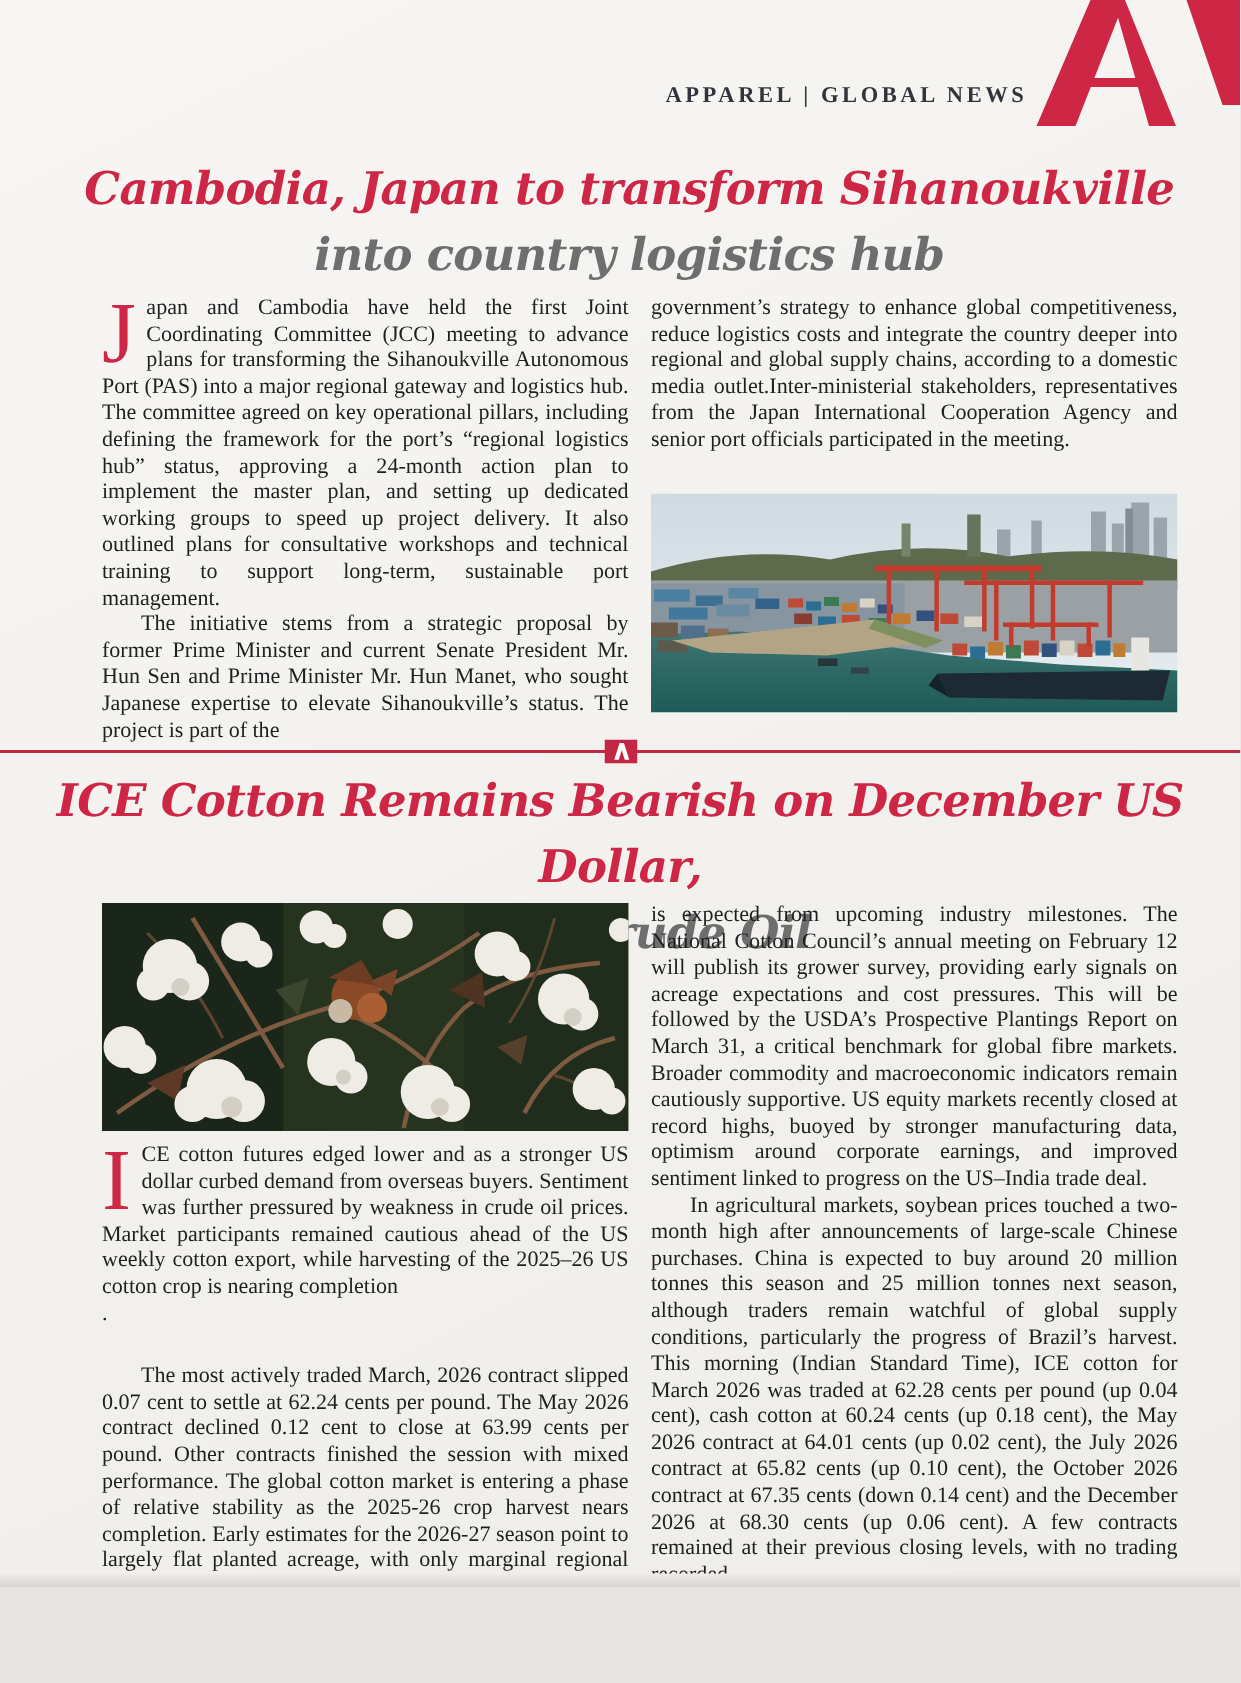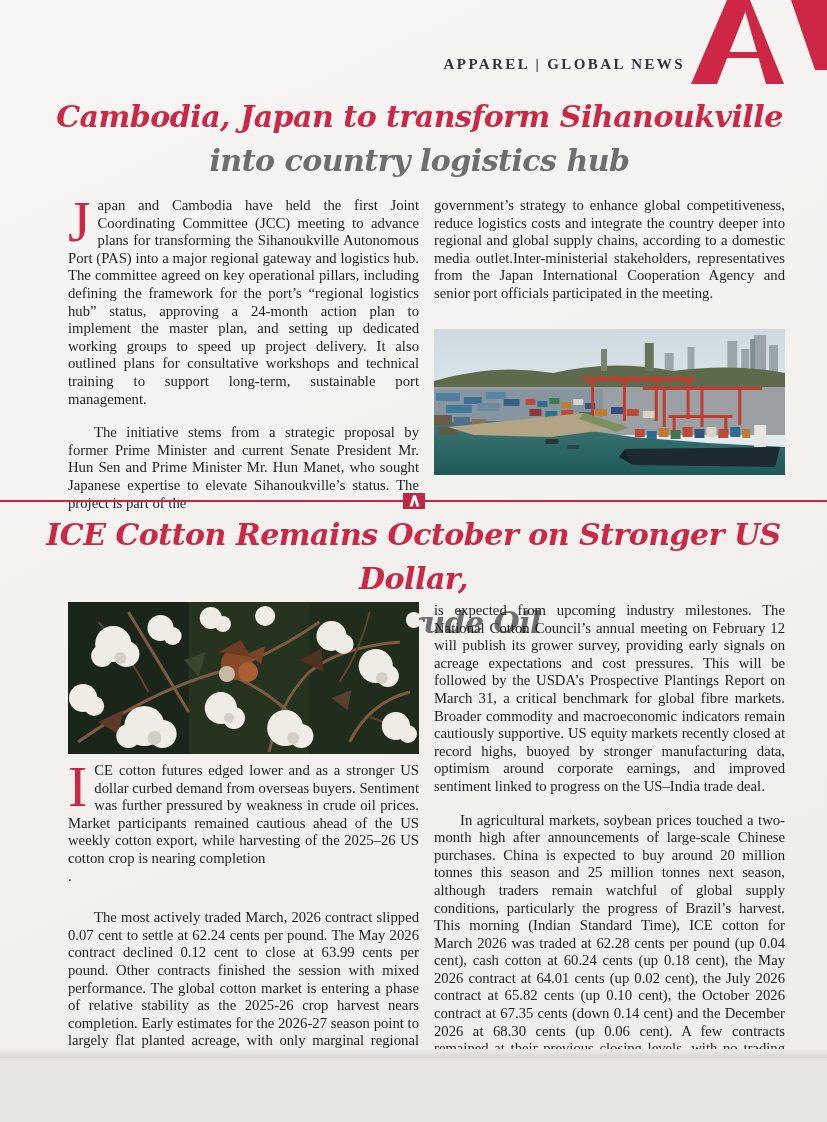--- a/index.html
+++ b/index.html
@@ -18,21 +18,21 @@
   }
   
   .kicker{
     position:absolute;top:56px;right:142px;
     font-weight:bold;font-size:15px;letter-spacing:2.4px;color:#33333b;
     font-family:"Liberation Serif",serif;
   }
   .logo{position:absolute;top:0;right:0;width:140px;height:84px;}
   
   .title-block{position:absolute;left:0;right:0;text-align:center;}
-  .t1{top:95px;padding-left:12px;}
+  .t1{top:105px;padding-left:12px;}
   .t2{top:513px;}
   .title-line{
     display:block;
     font-family:"DejaVu Serif","Liberation Serif",serif;
     font-style:italic;font-weight:bold;
     font-size:30px;line-height:44px;letter-spacing:-0.5px;
   }
   .title-red{color:#cd2745;}
   .title-gray{color:#6e6e6e;}
   
@@ -41,21 +41,21 @@
     display:flex;gap:15px;
   }
   .a1{top:197px;}
   .a2{top:602px;}
   .col{flex:1;min-width:0;}
   .body-p{
     margin:0;
     font-size:14.7px;line-height:17.6px;
     text-align:justify;color:#1f1f1f;
   }
-  .body-p + .body-p{margin-top:16px;}
+  .body-p + .body-p{margin-top:0;}
   .indent{text-indent:26px;margin-top:24px;}
   .spacer-para{margin-top:17px;}
   .dropcap{
     float:left;
     font-family:"Liberation Serif",serif;
     font-size:58px;line-height:46px;height:48px;
     padding:2px 7px 0 0;
     color:#cd2745;
   }
   .tiny-line{font-size:14.7px;line-height:17.6px;color:#1f1f1f;margin:0;}
@@ -210,21 +210,21 @@
     <div class="divider-mark">
       <svg viewBox="0 0 22 16" preserveAspectRatio="none">
         <rect width="22" height="16" fill="#c32743"></rect>
         <polygon points="10,2.5 13,2.5 16.5,13.5 13.5,13.5" fill="#ffffff"></polygon>
         <polygon points="10,2.5 13,2.5 9.5,13.5 6.5,13.5" fill="#ffffff"></polygon>
       </svg>
     </div>
   </div>
 
   <div class="title-block t2">
-    <span class="title-line title-red">ICE Cotton Remains October on Stronger US Dollar,</span>
+    <span class="title-line title-red">ICE Cotton Remains Bearish on December US Dollar,</span>
     <span class="title-line title-gray">Weak Crude Oil</span>
   </div>
 
   <div class="cols a2">
     <div class="col">
       <div class="photo cotton-photo">
         <svg viewBox="0 0 349 152" preserveAspectRatio="none">
           <rect width="349" height="152" fill="#25331f"></rect>
           <rect width="120" height="152" fill="#1b261a"></rect>
           <rect x="240" width="109" height="152" fill="#202d1c"></rect>

